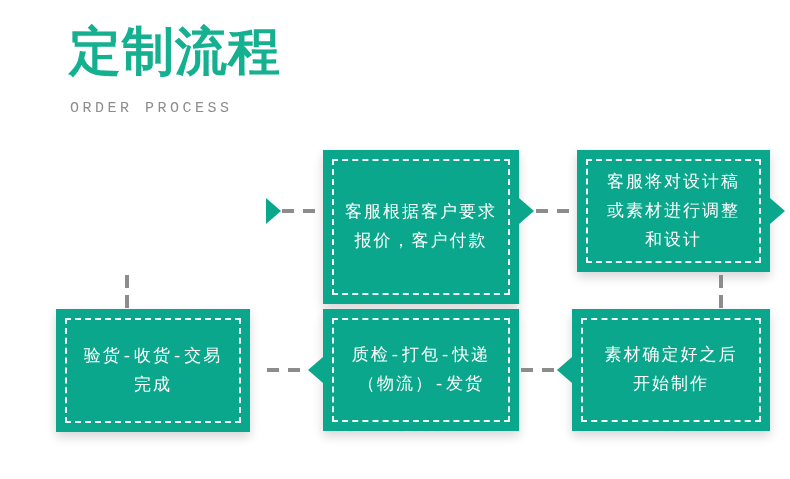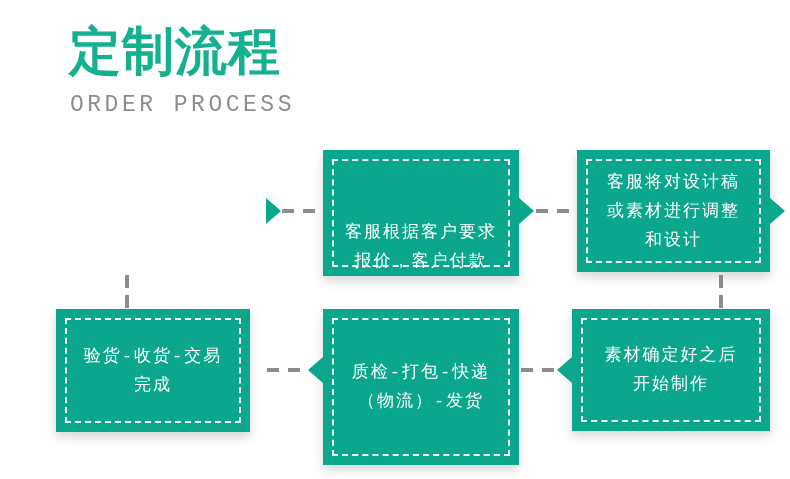--- a/index.html
+++ b/index.html
@@ -22,22 +22,22 @@
     top: 26px;
     font-size: 52px;
     font-weight: bold;
     color: #14b090;
     letter-spacing: 1px;
     line-height: 1.15;
   }
   .page-subtitle {
     position: absolute;
     left: 41px;
-    top: 92px;
-    font-size: 23px;
+    top: 100px;
+    font-size: 15px;
     font-weight: normal;
     color: #8d8d8d;
     letter-spacing: 3.5px;
   }
   .step-box {
     position: absolute;
     background: #0aa78c;
     box-shadow: 0 5px 10px rgba(0, 0, 0, 0.16);
     display: flex;
     align-items: center;
@@ -53,24 +53,24 @@
   .step-text {
     position: relative;
     color: #ffffff;
     font-size: 17px;
     line-height: 29px;
     letter-spacing: 2px;
     text-align: center;
     white-space: pre-line;
   }
   .box-1 { left: 41px;  top: 150px; width: 196px; height: 122px; }
-  .box-2 { left: 294px; top: 150px; width: 196px; height: 126px; align-items: flex-end; }
+  .box-2 { left: 294px; top: 150px; width: 196px; height: 154px; }
   .box-3 { left: 548px; top: 150px; width: 193px; height: 122px; }
   .box-4 { left: 543px; top: 309px; width: 198px; height: 122px; }
-  .box-5 { left: 294px; top: 309px; width: 196px; height: 156px; }
+  .box-5 { left: 294px; top: 309px; width: 196px; height: 122px; }
   .box-6 { left: 27px;  top: 309px; width: 194px; height: 123px; }
 
   .arrow {
     position: absolute;
     width: 0;
     height: 0;
     border-top: 13px solid transparent;
     border-bottom: 13px solid transparent;
   }
   .arrow-right { border-left: 15px solid #0aa78c; }

